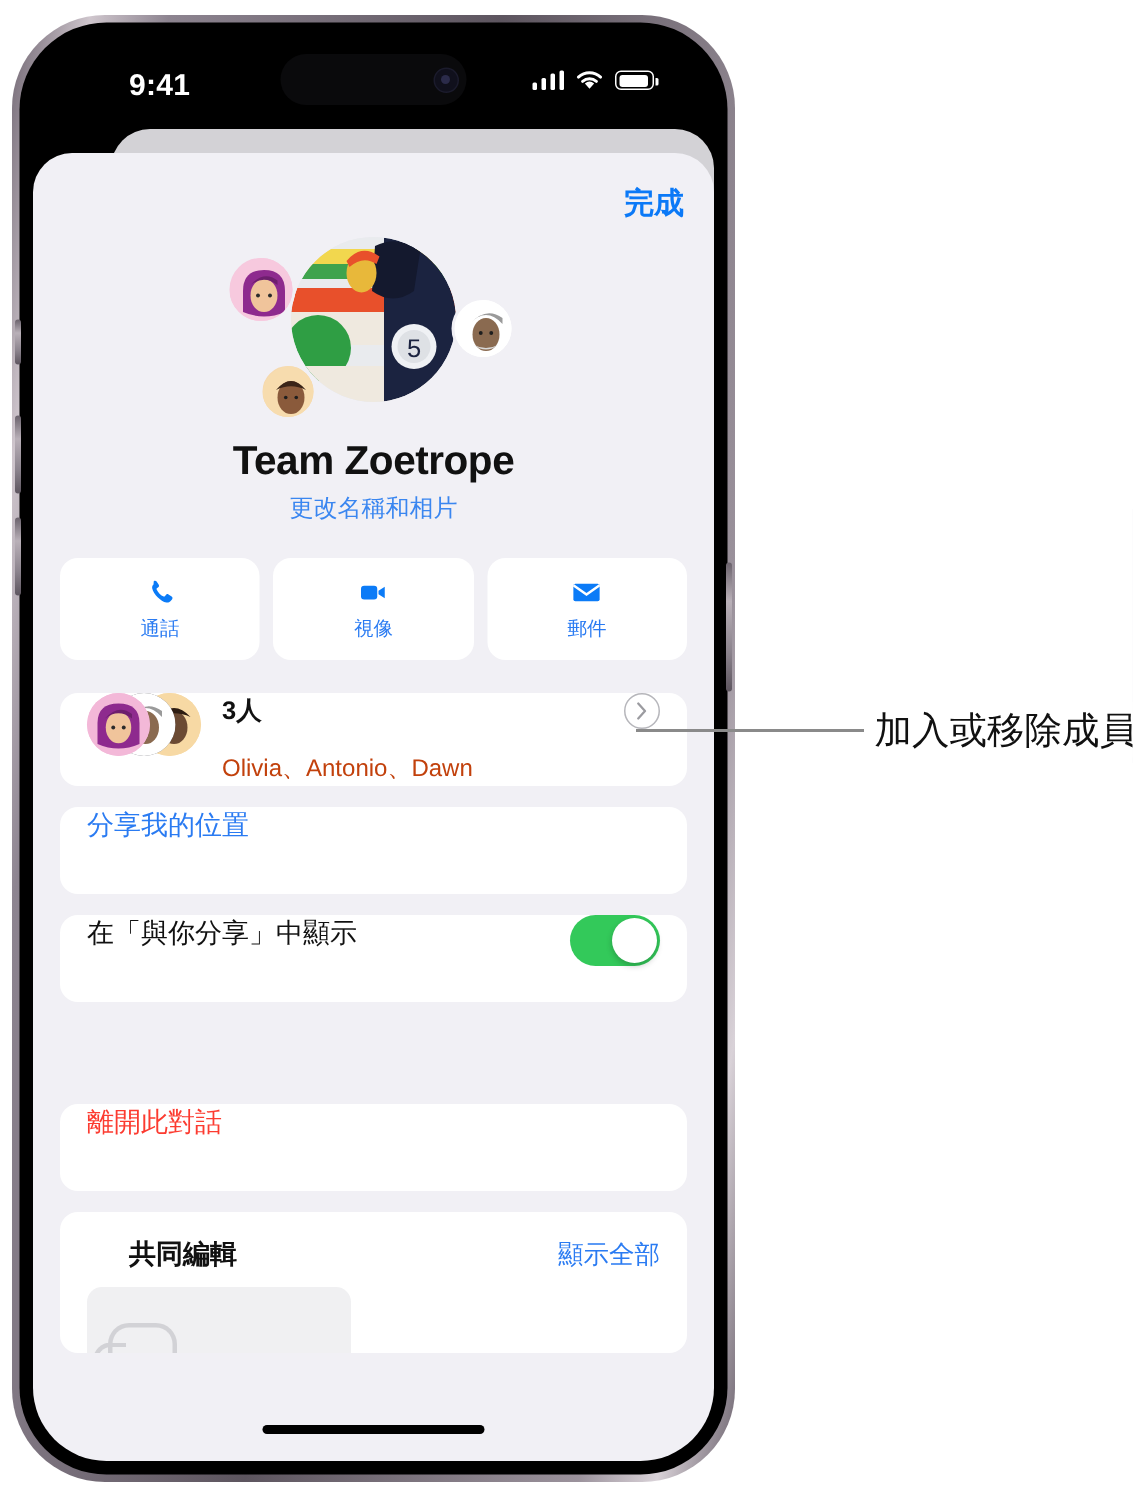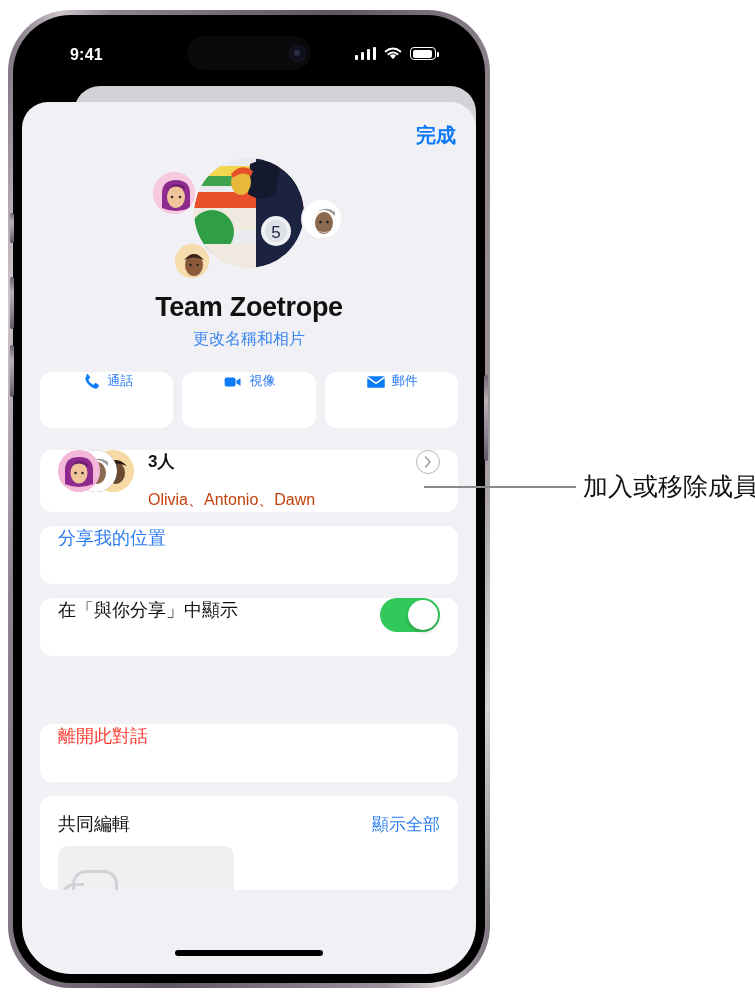--- a/index.html
+++ b/index.html
@@ -61,22 +61,22 @@
   
   .statusbar {
     position: absolute;
     top: 0; left: 0; right: 0;
     height: 54px;
     color: #fff;
     z-index: 40;
   }
   .status-time {
     position: absolute;
-    left: 48px; top: 22px;
-    font-size: 16px;
+    left: 64px; top: 22px;
+    font-size: 20px;
     font-weight: bold;
     letter-spacing: 0.2px;
   }
   .dynamic-island {
     position: absolute;
     left: 50%;
     transform: translateX(-50%);
     top: 12px;
     width: 124px;
     height: 34px;
@@ -214,23 +214,24 @@
   
   .actions {
     display: flex;
     gap: 9px;
     margin: 22px 18px 0 18px;
   }
   .action {
     flex: 1;
     background: #fff;
     border-radius: 12px;
-    height: 56px;
+    height: 68px;
     display: flex;
-    flex-direction: row;
+    flex-direction: column;
+    align-items: center;
     justify-content: center;
     gap: 5px;
     cursor: pointer;
   }
   .action .lbl {
     font-size: 13px;
     color: #2a7bf2;
   }
   .ic { width: 22px; height: 20px; display:block; }
 
@@ -307,21 +308,21 @@
   }
   .toggle.on  .knob { left: 28px; }
   .toggle.off .knob { left: 2px; }
 
   
   .foot-head {
     display: flex;
     align-items: center;
     padding: 16px 18px 6px 18px;
   }
-  .foot-title { font-size: 18px; font-weight: normal; color: #111; }
+  .foot-title { font-size: 18px; font-weight: bold; color: #111; margin-left: 28px; }
   .foot-link { margin-left: auto; font-size: 17px; color: #2a7bf2; cursor: pointer; }
   .foot-thumb {
     margin: 4px 18px 0 18px;
     height: 44px;
     width: 176px;
     background: #f0f0f2;
     border-radius: 10px 10px 0 0;
     position: relative;
     overflow: hidden;
   }

